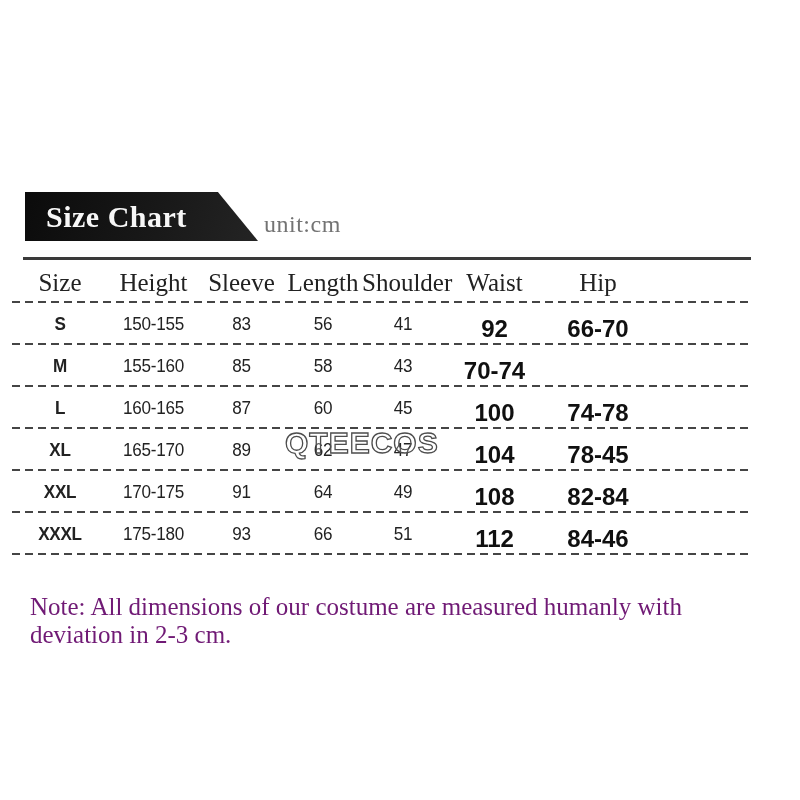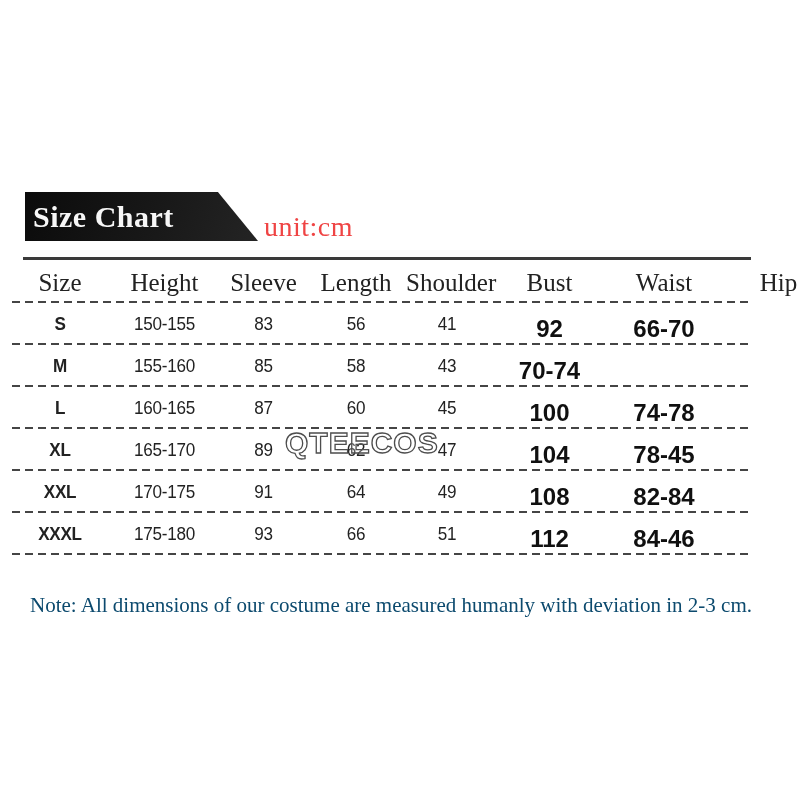--- a/index.html
+++ b/index.html
@@ -7,34 +7,33 @@
     position:relative;width:800px;height:800px;background:#ffffff;overflow:hidden;
     font-family:"Liberation Serif","DejaVu Serif",serif;color:#1c1c1c;
   }
   
   .banner{
     position:absolute;left:25px;top:192px;width:233px;height:49px;
     background:linear-gradient(110deg,#0b0b0b 0%,#181818 55%,#242424 100%);
     clip-path:polygon(0 0,82.8% 0,100% 100%,0 100%);
   }
   .banner span{
-    display:block;padding-left:8px;line-height:50px;
+    display:block;padding-left:21px;line-height:50px;
     font-size:30px;font-weight:600;letter-spacing:.5px;color:#f7f7f7;
   }
   .unit{
     position:absolute;left:264px;top:211px;
-    font-size:28px;color:#ef4444;letter-spacing:.5px;
+    font-size:24px;color:#737373;letter-spacing:.5px;
   }
   
   .table{position:absolute;left:12px;top:257px;width:740px;}
   .solid-line{height:3px;background:#3a3a3a;margin-left:11px;width:728px;}
   .grid{
     display:grid;position:relative;
     grid-template-columns:96px 91px 85px 78px 82px 101px 106px 101px;
-    gap:11px;
   }
   .dashed-bottom::after{
     content:"";position:absolute;left:0;right:0;bottom:0;height:2.5px;
     background:repeating-linear-gradient(90deg,#454545 0 8px,transparent 8px 13px);
   }
   .grid.header{height:43px;align-items:end;}
   .grid.header .cell{
     text-align:center;font-size:25px;color:#222;padding-bottom:6px;
     font-family:"Liberation Serif","DejaVu Serif",serif;
   }
@@ -53,21 +52,21 @@
   .watermark{
     position:absolute;left:285px;top:426px;z-index:5;
     font-family:"Liberation Sans","DejaVu Sans",sans-serif;
     font-size:30px;font-weight:700;letter-spacing:1px;
     color:rgba(255,255,255,.25);
     -webkit-text-stroke:1.3px #4d4d4d;
   }
   
   .note{
     position:absolute;left:30px;top:593px;width:750px;
-    font-size:21px;color:#0c4a6e;
+    font-size:25px;color:#701a75;
   }
 </style>
 </head>
 <body>
 
 <div class="canvas">
 
   <div class="banner">
     <span>Size Chart</span>
   </div>
@@ -75,21 +74,20 @@
   <div class="unit">unit:cm</div>
 
   <div class="table">
     <div class="solid-line"></div>
     <div class="grid header dashed-bottom" id="header-row">
         <div class="cell">Size</div>
         <div class="cell">Height</div>
         <div class="cell">Sleeve</div>
         <div class="cell">Length</div>
         <div class="cell">Shoulder</div>
-        <div class="cell">Bust</div>
         <div class="cell">Waist</div>
         <div class="cell">Hip</div>
       </div>
     <div id="rows">
         <div class="grid row dashed-bottom">
           <div class="cell c-plain c-size">S</div>
           <div class="cell c-plain">150-155</div>
           <div class="cell c-plain">83</div>
           <div class="cell c-plain">56</div>
           <div class="cell c-plain">41</div>

